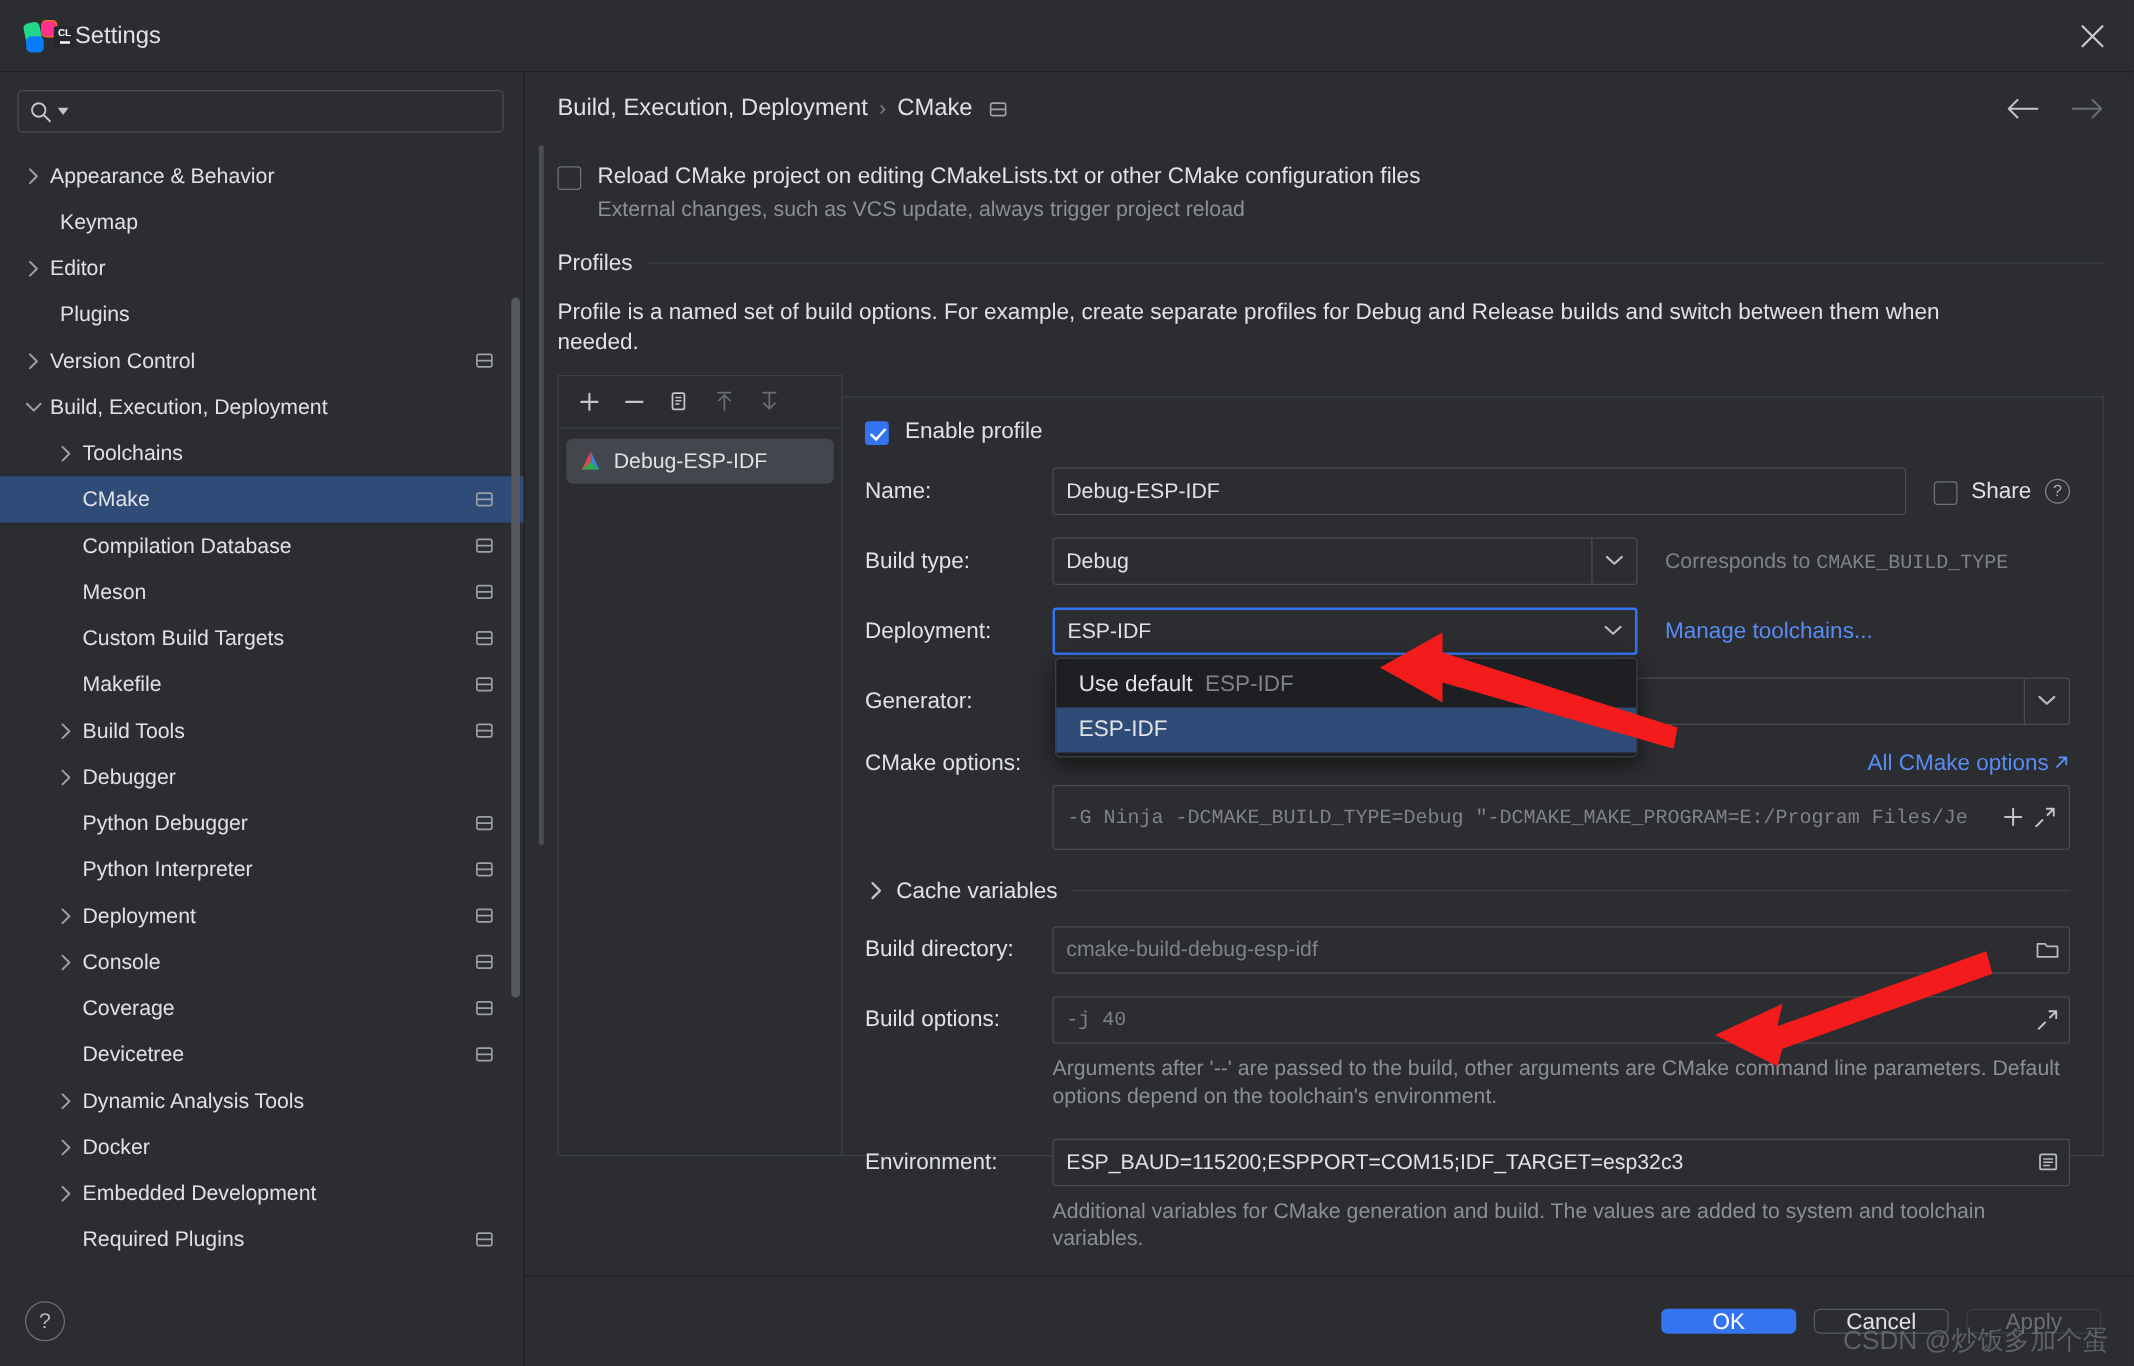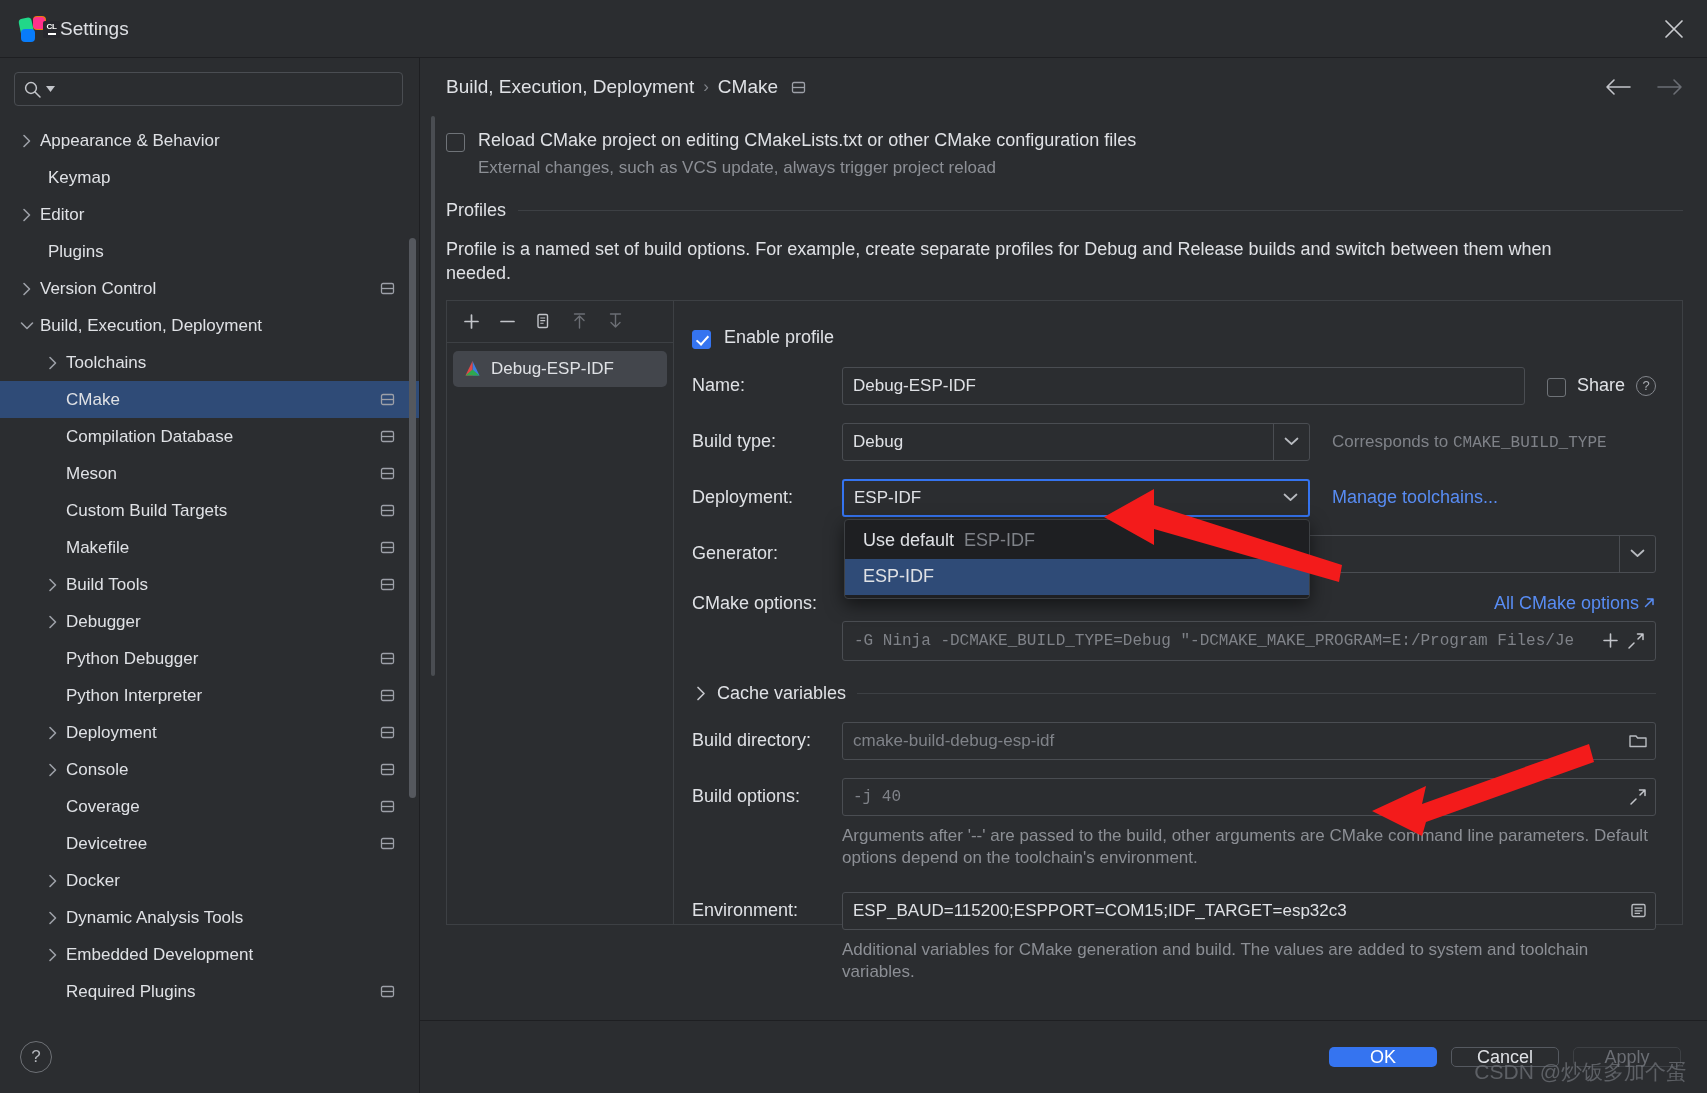--- a/index.html
+++ b/index.html
@@ -186,21 +186,21 @@
   .plist-items { flex: 1; padding: 8px 6px; }
   .profile-item {
     height: 36px; display: flex; align-items: center; gap: 9px;
     padding: 0 10px; border-radius: 5px; cursor: pointer;
     background: #43464c; font-size: 17px; color: #dfe1e5;
   }
   .cmake-icon { width: 19px; height: 19px; flex: 0 0 19px; }
 
   .form-area {
     flex: 1; min-width: 0; border: 1px solid #3d4044; border-left: 0;
-    padding: 18px 0 0 0; position: relative;
+    padding: 8px 0 0 0; position: relative; margin-top: 17px;
   }
   .form-inner { padding: 12px 26px 0 18px; position: relative; }
 
   .enable-row { display: flex; align-items: center; margin-top: -4px; }
   .enable-lbl { margin-left: 13px; font-size: 18px; color: #dfe1e5; }
 
   .frow { display: flex; align-items: center; margin-top: 18px; }
   .flabel {
     width: 150px; flex: 0 0 150px; font-size: 18px; color: #dfe1e5;
   }
@@ -264,21 +264,21 @@
   .opt-link-row {
     display: flex; align-items: center; margin-top: 20px;
   }
   .opt-link-row .lab { width: 150px; flex: 0 0 150px; font-size: 18px; color: #dfe1e5; }
   .all-opts {
     margin-left: auto; font-size: 18px; color: #588cf3; cursor: pointer;
     display: flex; align-items: center; gap: 4px;
   }
 
   .bigfield {
-    margin-top: 7px; margin-left: 150px; height: 40px;
+    margin-top: 7px; margin-left: 150px; height: 52px;
     border: 1px solid #4a4d52; border-radius: 3px;
     display: flex; align-items: center; padding: 0 6px 0 11px;
     color: #7f8288; font-family: "Liberation Mono", monospace; font-size: 16px;
     overflow: hidden; white-space: nowrap;
   }
   .bigfield .txt { flex: 1; overflow: hidden; text-overflow: clip; }
   .fa-btn { width: 26px; display: flex; align-items: center; justify-content: center; color: #b8bbc0; cursor: pointer; }
 
   .cache-row { display: flex; align-items: center; margin-top: 22px; gap: 11px; }
   .cache-arrow { color: #c3c5ca; display: flex; margin-left: 4px;}
@@ -541,29 +541,29 @@
                 <path d="M1.5 7.5 H13.5" stroke="currentColor" stroke-width="1.3"></path>
               </svg>
             </span>
           </div>
           <div class="tree-item lvl1">
             <span class="arrow">
               <svg width="10" height="14" viewBox="0 0 10 14">
                 <path d="M2 1.5 L7.5 7 L2 12.5" stroke="currentColor" stroke-width="1.6" fill="none" stroke-linecap="round" stroke-linejoin="round"></path>
               </svg>
             </span>
+            <span class="lbl">Dynamic Analysis Tools</span>
+          </div>
+          <div class="tree-item lvl1">
+            <span class="arrow">
+              <svg width="10" height="14" viewBox="0 0 10 14">
+                <path d="M2 1.5 L7.5 7 L2 12.5" stroke="currentColor" stroke-width="1.6" fill="none" stroke-linecap="round" stroke-linejoin="round"></path>
+              </svg>
+            </span>
             <span class="lbl">Docker</span>
-          </div>
-          <div class="tree-item lvl1">
-            <span class="arrow">
-              <svg width="10" height="14" viewBox="0 0 10 14">
-                <path d="M2 1.5 L7.5 7 L2 12.5" stroke="currentColor" stroke-width="1.6" fill="none" stroke-linecap="round" stroke-linejoin="round"></path>
-              </svg>
-            </span>
-            <span class="lbl">Dynamic Analysis Tools</span>
           </div>
           <div class="tree-item lvl1">
             <span class="arrow">
               <svg width="10" height="14" viewBox="0 0 10 14">
                 <path d="M2 1.5 L7.5 7 L2 12.5" stroke="currentColor" stroke-width="1.6" fill="none" stroke-linecap="round" stroke-linejoin="round"></path>
               </svg>
             </span>
             <span class="lbl">Embedded Development</span>
           </div>
           <div class="tree-item lvl1 noarrow">

